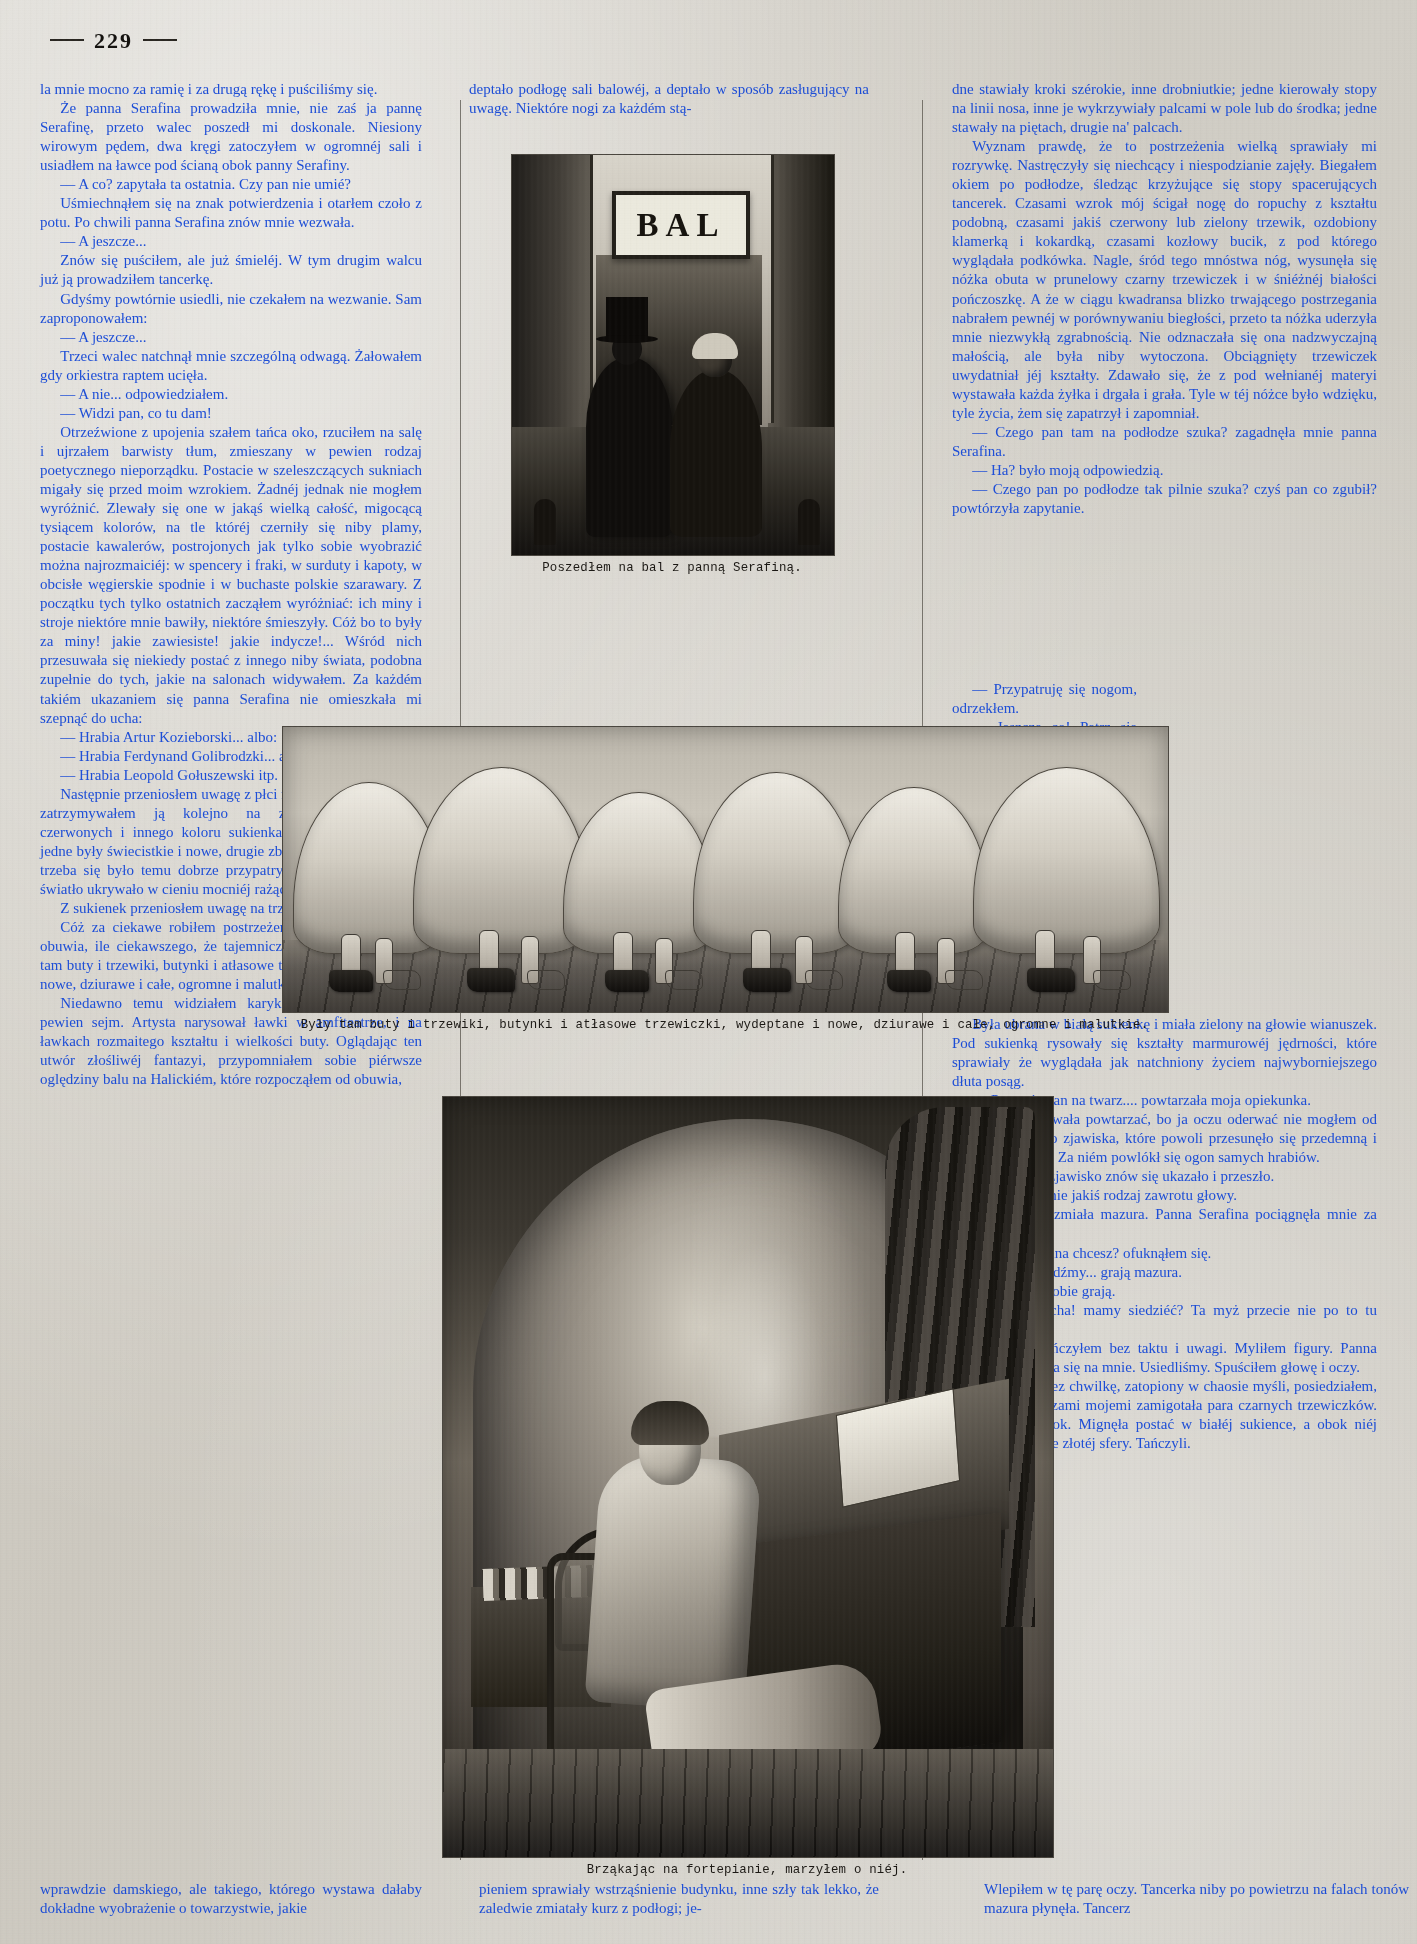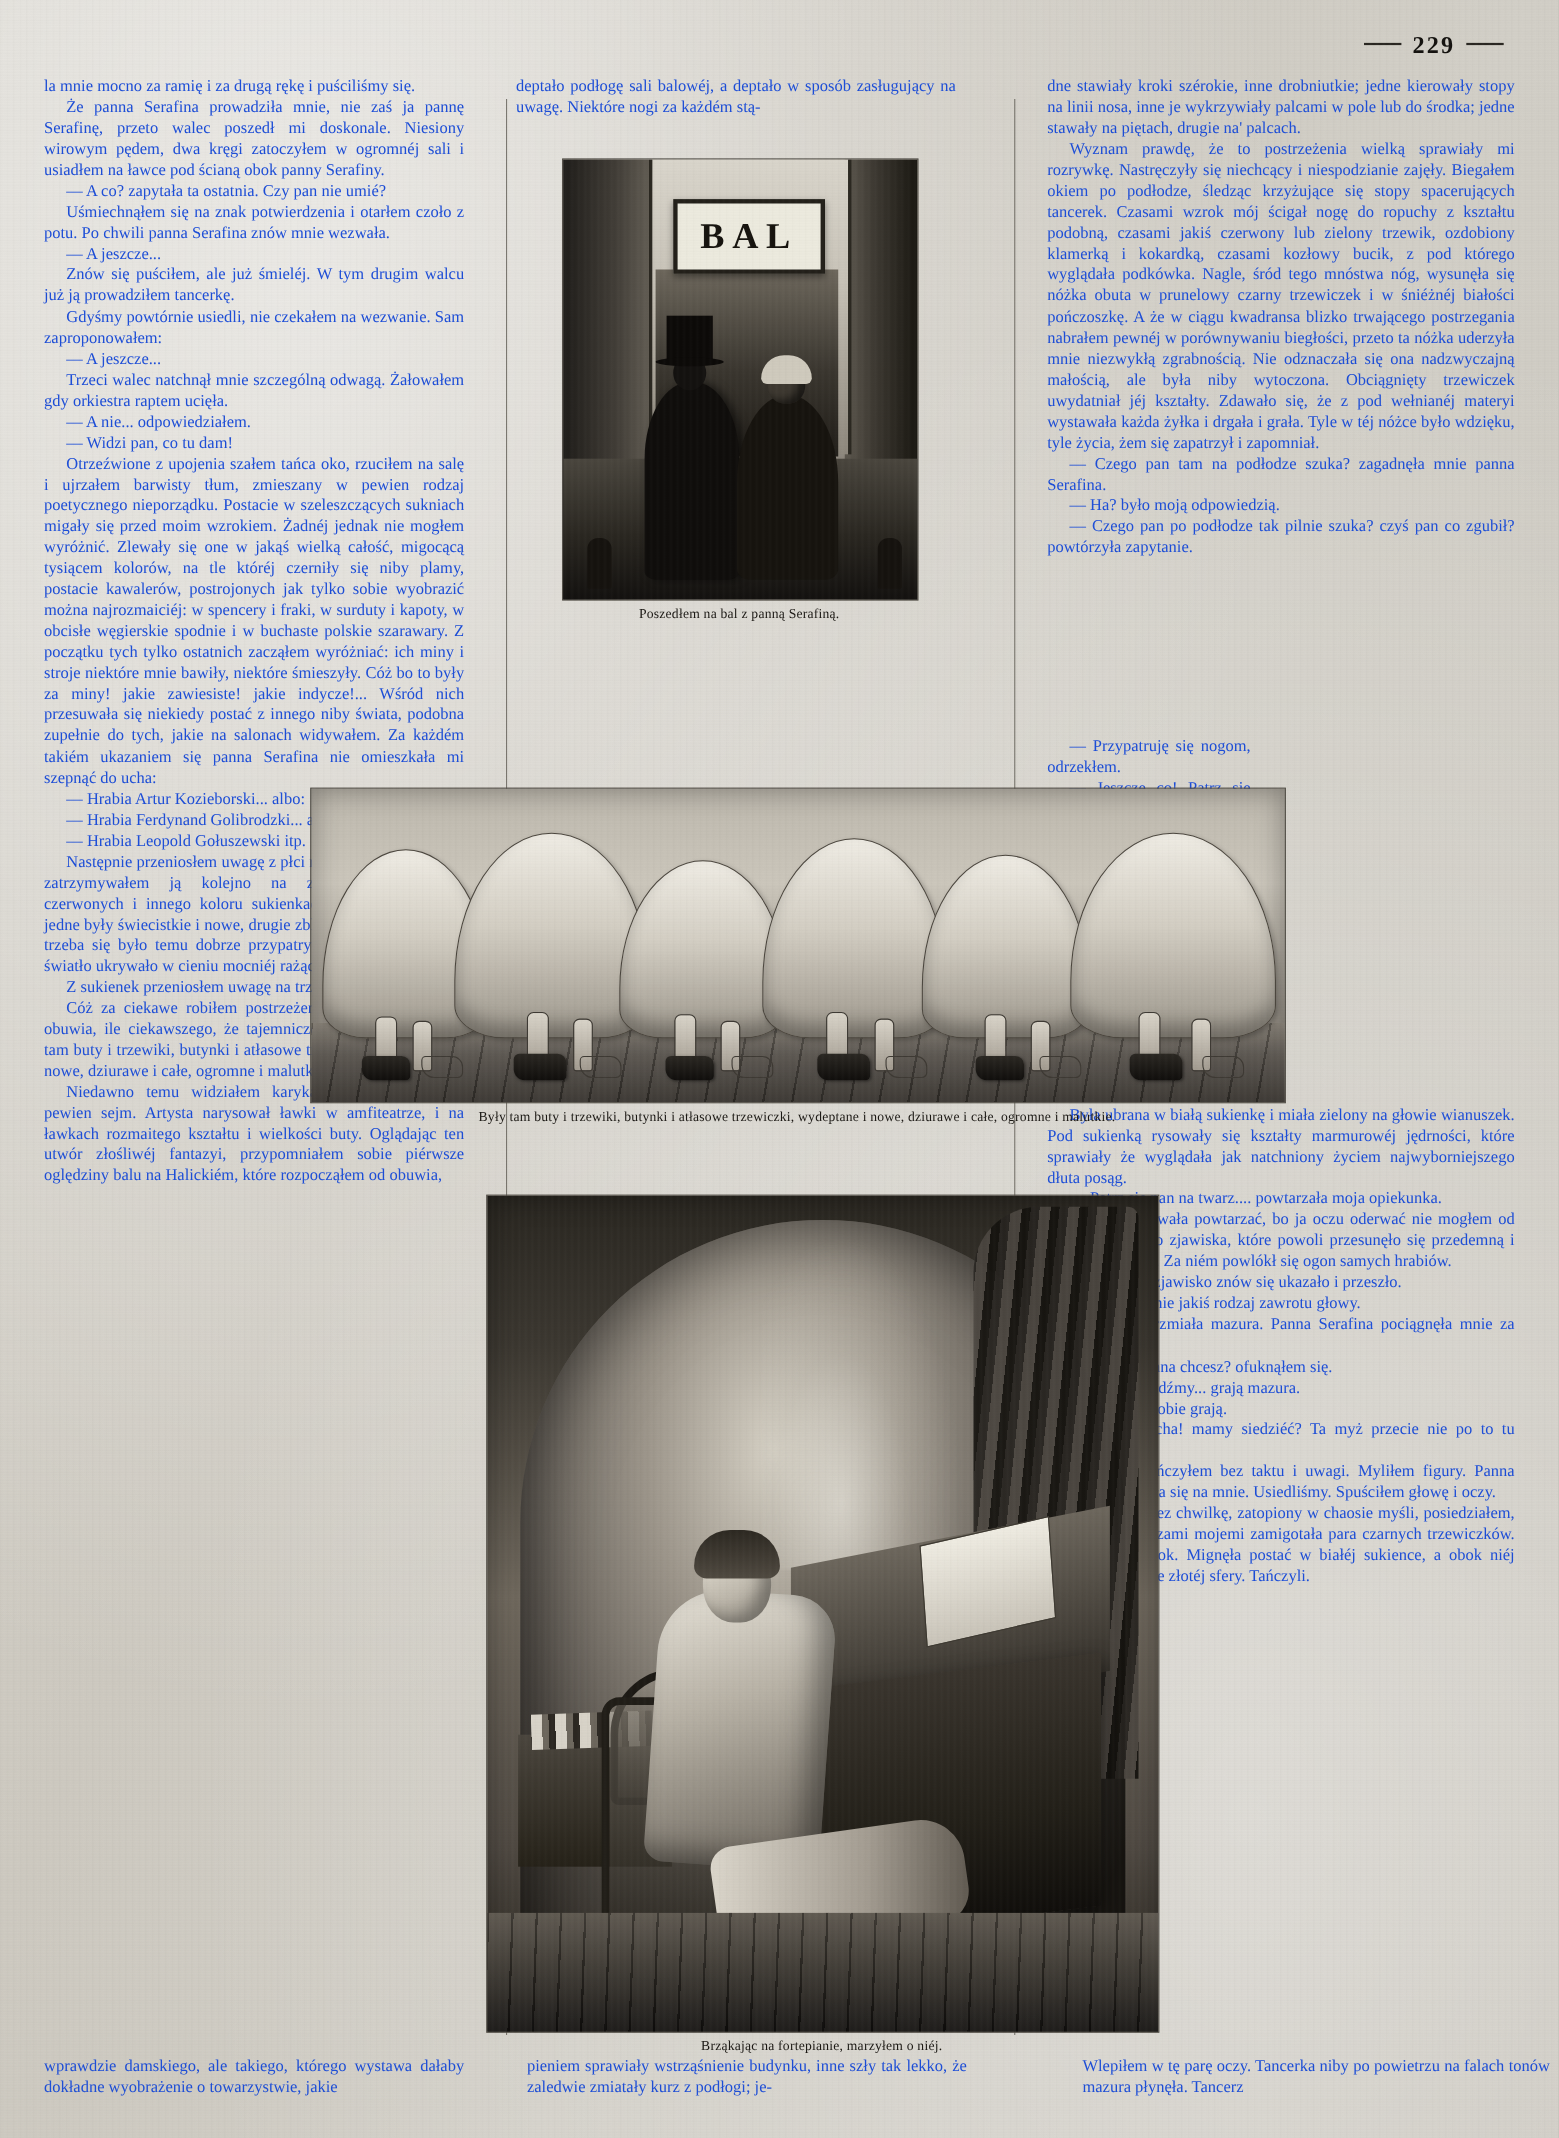--- a/index.html
+++ b/index.html
@@ -40,24 +40,24 @@
     position: absolute;
     left: 40px;
     top: 28px;
     width: 1337px;
     height: 1890px;
     color: #181613;
   }
 
   
   .pagenum-wrap {
-    text-align: right;
+    text-align: left;
     font-size: 21px;
     letter-spacing: 1px;
-    margin-bottom: 16px;
+    margin-bottom: 26px;
     color: #14120f;
   }
   .pagenum-rule {
     display: inline-block;
     width: 34px;
     border-top: 2px solid #2a2722;
     vertical-align: middle;
     margin: 0 10px;
     position: relative;
     top: -3px;
@@ -105,20 +105,21 @@
   figure {
     margin: 0;
     padding: 16px;
   }
   figcaption {
     font-size: 12.4px;
     text-align: center;
     margin-top: 5px;
     color: #1b1814;
     letter-spacing: 0.2px;
+    font-family: Liberation Mono, monospace;
   }
   .engraving {
     position: relative;
     overflow: hidden;
     background: #a9a49a;
     border: 1px solid #4a463f;
     box-shadow: inset 0 0 26px rgba(0,0,0,0.35);
   }
 
   

